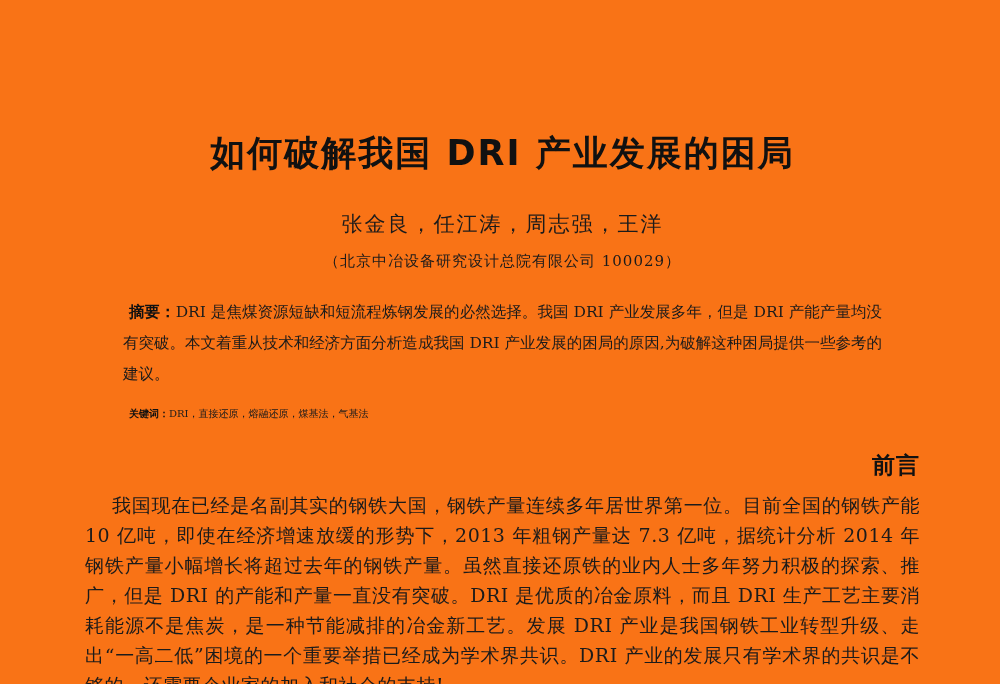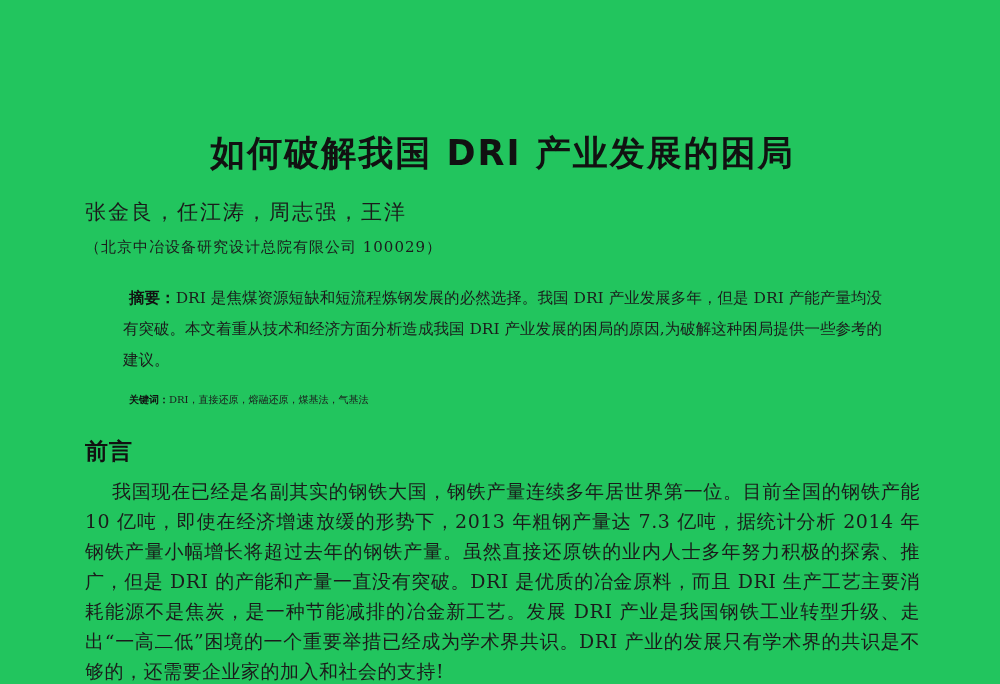--- a/index.html
+++ b/index.html
@@ -5,46 +5,48 @@
   html, body {
     margin: 0;
     padding: 0;
     background: #e8e8e8;
   }
   .sheet {
     position: relative;
     width: 1000px;
     height: 684px;
     margin: 0 auto;
-    background: #22c55e;
+    background: #f97316;
     overflow: hidden;
     color: #1b1b1b;
     box-sizing: border-box;
     padding: 130px 80px 0 85px;
     font-family: "DejaVu Serif", "Liberation Serif", serif;
   }
   .paper-title {
     margin: 0;
     text-align: center;
     font-family: "DejaVu Sans", "Liberation Sans", sans-serif;
     font-weight: 700;
     font-size: 35px;
     line-height: 46px;
     letter-spacing: 2px;
     color: #111111;
   }
   .authors {
-    margin-top: 22px;
+    margin-top: 36px;
+    text-align: center;
     font-size: 21px;
     line-height: 28px;
     letter-spacing: 2px;
+    font-family: Liberation Mono, monospace;
   }
   .affiliation {
     margin-top: 11px;
-    text-align: left;
+    text-align: center;
     font-size: 15px;
     line-height: 20px;
     letter-spacing: 1px;
   }
   .abstract-block {
     margin: 26px 38px 0 38px;
     font-size: 15.5px;
     line-height: 31px;
     text-align: justify;
   }
@@ -60,20 +62,21 @@
     margin-left: 6px;
   }
   .section-heading {
     margin: 24px 0 0 0;
     font-family: "DejaVu Sans", "Liberation Sans", sans-serif;
     font-weight: 700;
     font-size: 23px;
     line-height: 31px;
     letter-spacing: 1px;
     color: #111111;
+    text-align: right;
   }
   .body-paragraph {
     margin: 9px 0 0 0;
     font-size: 19px;
     line-height: 30px;
     text-align: justify;
     text-indent: 27px;
     letter-spacing: 0.5px;
   }
 </style>

